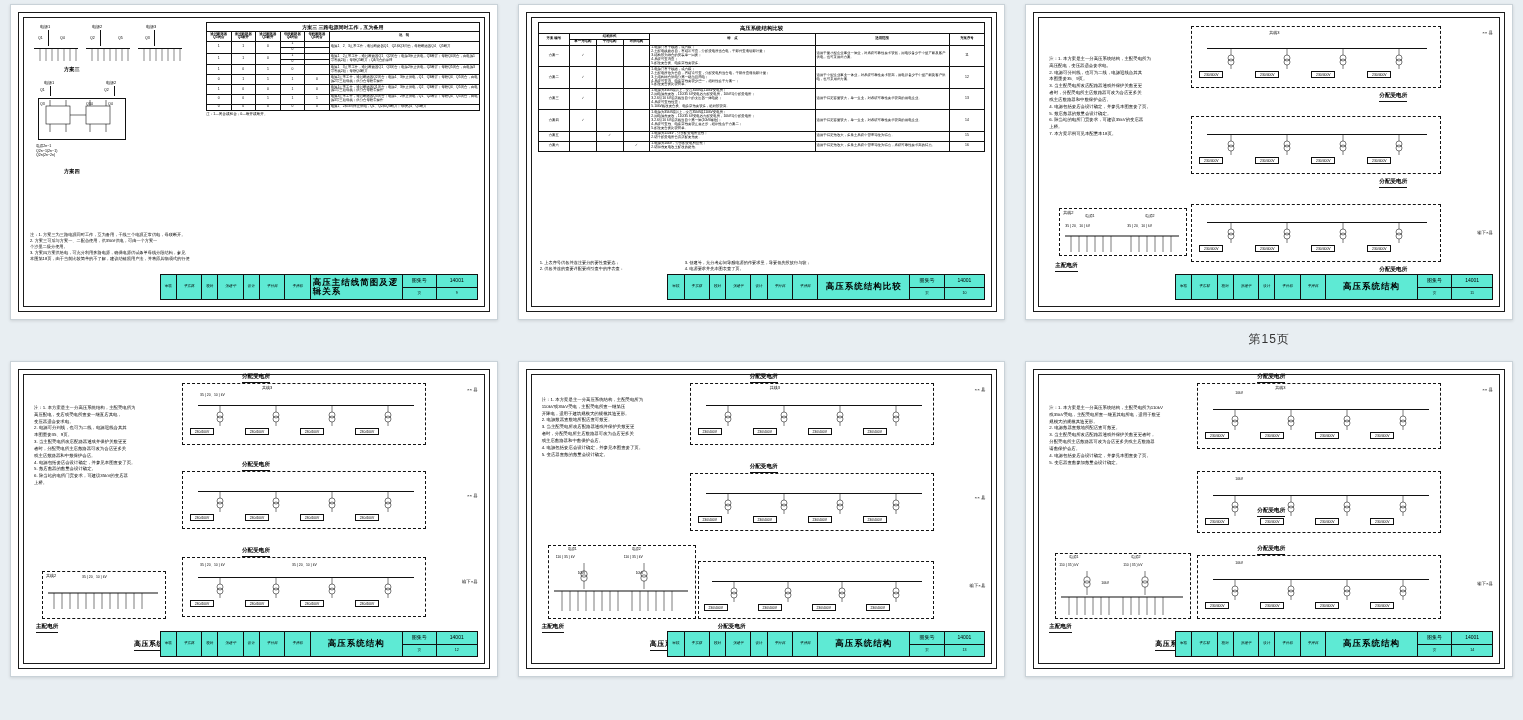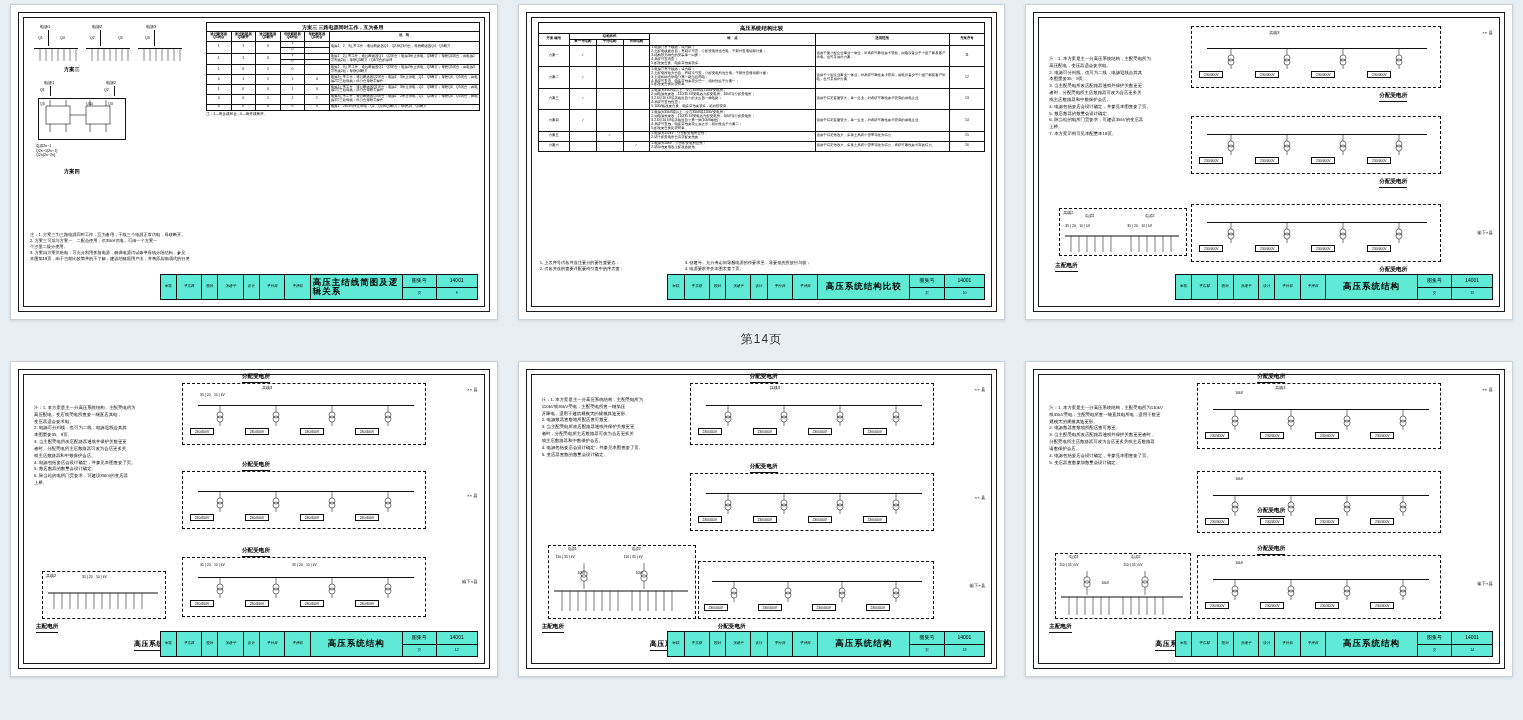--- a/index.html
+++ b/index.html
@@ -455,21 +455,20 @@
               <div class="tb-r2">
                 <div style="flex:1">页</div>
                 <div style="flex:1.2">10</div>
               </div>
             </div>
           </div>
 
         </div>
       </div>
     </div>
-    <div class="page-label">第14页</div>
   </div>
 
   <div class="cell">
     <div class="sheet-wrap">
       <div class="sheet">
         <div class="sheet-inner">
 
           <div class="note-cn" style="position:absolute;left:10px;top:38px;width:112px;">
             <div>注：1. 本方案是主一分高压系统结构，主配受电所为</div>
             <div>        高压配电，变压器适会要求电。</div>
@@ -633,20 +632,21 @@
               <div class="tb-r2">
                 <div style="flex:1">页</div>
                 <div style="flex:1.2">11</div>
               </div>
             </div>
           </div>
 
         </div>
       </div>
     </div>
+    <div class="page-label">第15页</div>
   </div>
 
   <div class="cell">
     <div class="sheet-wrap">
       <div class="sheet">
         <div class="sheet-inner">
 
           <div class="note-cn" style="position:absolute;left:10px;top:30px;width:118px;">
             <div>注：1. 本方案是主一分高压系统结构，主配受电所为</div>
             <div>        高压配电，变店或受电所查要一继直店其电，</div>

